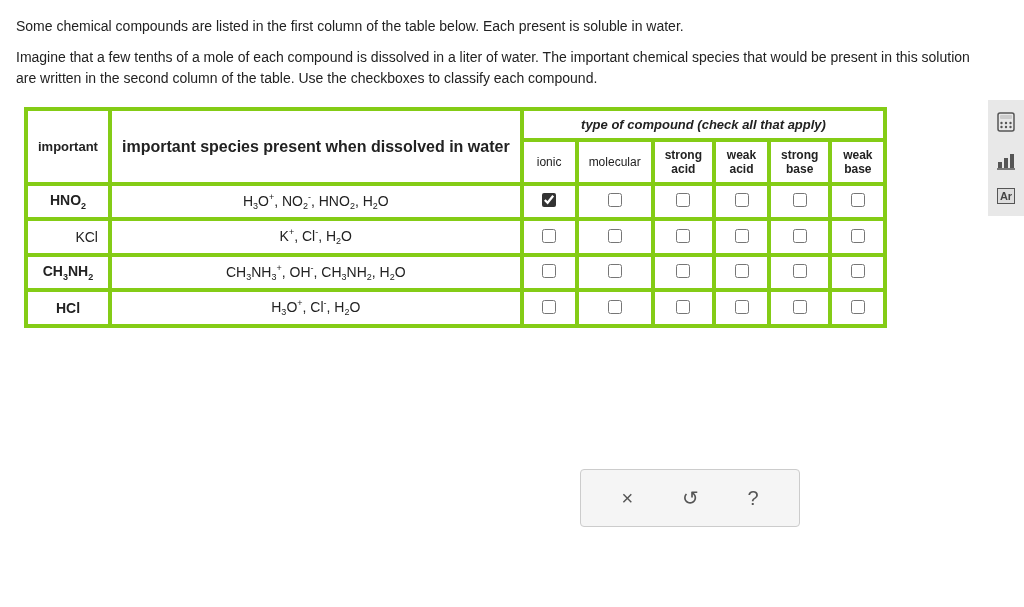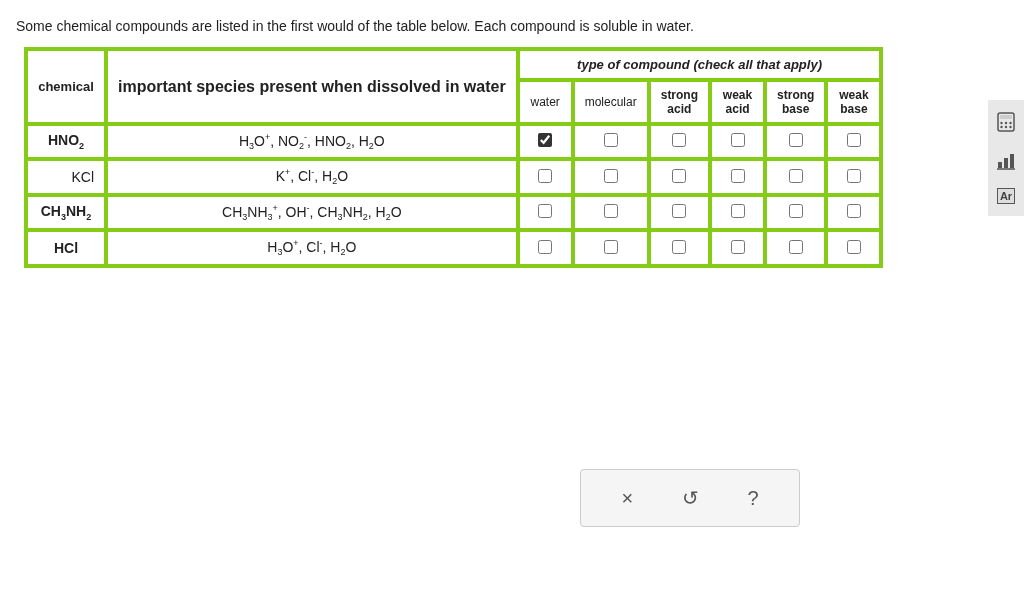--- a/index.html
+++ b/index.html
@@ -154,31 +154,32 @@
 
     
     .checked-blue {
       accent-color: #3a6fd8;
     }
   </style>
 </head>
 <body>
 
 <div class="main-content">
-  <p class="intro-text">Some chemical compounds are listed in the first would of the table below. Each compound is soluble in water.</p>
+  <p class="intro-text">Some chemical compounds are listed in the first column of the table below. Each present is soluble in water.</p>
+  <p class="imagine-text">Imagine that a few tenths of a mole of each compound is dissolved in a liter of water. The important chemical species that would be present in this solution are written in the second column of the table. Use the checkboxes to classify each compound.</p>
 
   <table class="compound-table">
     <thead>
       <tr>
-        <th rowspan="3" class="compound-header col-compound">chemical</th>
+        <th rowspan="3" class="compound-header col-compound">important</th>
         <th rowspan="3" class="species-header col-species">important species present when dissolved in water</th>
         <th colspan="6" class="type-header">type of compound <em>(check all that apply)</em></th>
       </tr>
       <tr class="type-subheaders">
-        <th class="col-type">water</th>
+        <th class="col-type">ionic</th>
         <th class="col-type">molecular</th>
         <th class="col-type"><strong>strong<br>acid</strong></th>
         <th class="col-type"><strong>weak<br>acid</strong></th>
         <th class="col-type"><strong>strong<br>base</strong></th>
         <th class="col-type"><strong>weak<br>base</strong></th>
       </tr>
     </thead>
     <tbody id="table-body">
 
     <tr>

